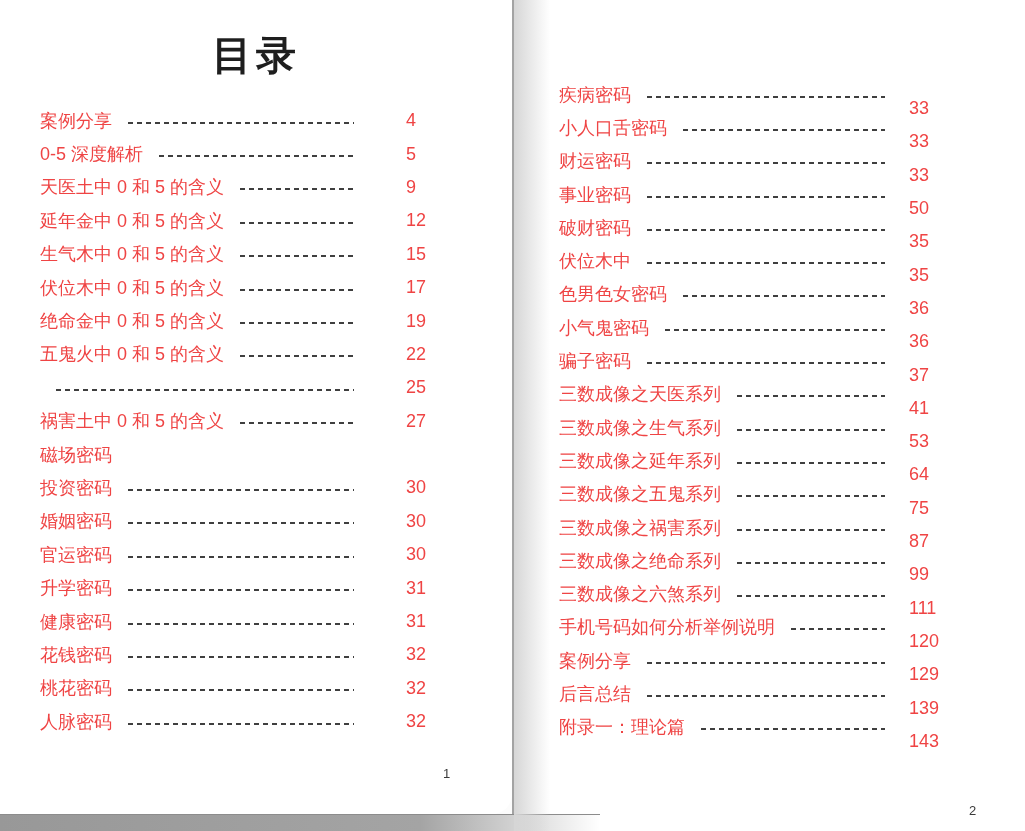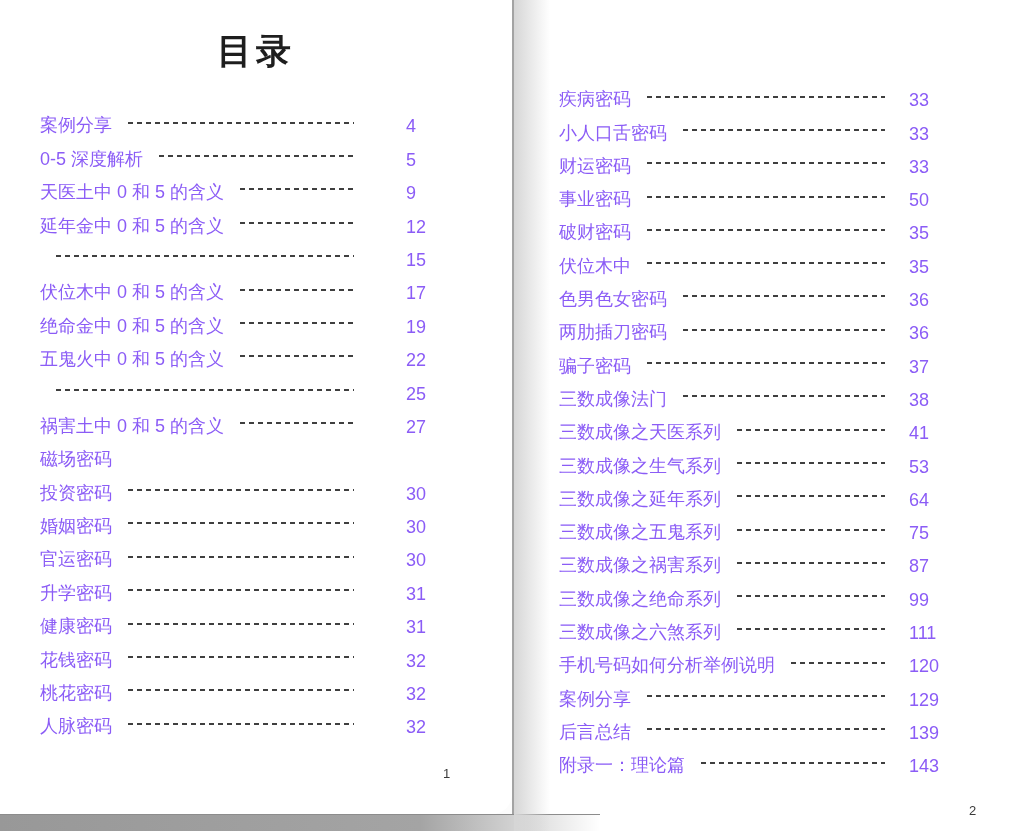--- a/index.html
+++ b/index.html
@@ -32,30 +32,30 @@
   }
   .bottom-bar{
     position:absolute;left:0;top:814px;width:600px;height:17px;
     border-top:1px solid #8c8c8c;
     background:linear-gradient(to right,#989898 0,#a4a4a4 70%,rgba(164,164,164,0) 100%);
     z-index:1;
   }
   .toc-title{
     position:absolute;top:28px;left:0;width:100%;
     text-align:center;
-    font-size:35px;font-weight:700;letter-spacing:4px;
+    font-size:40px;font-weight:700;letter-spacing:4px;
     color:#1e1e1e;
   }
   .rows{position:absolute;left:0;right:0;}
   .rows-left{top:104px;padding:0 64px 0 40px;}
   .rows-right{top:78px;padding:0 72px 0 45px;}
   .row{
-    display:flex;align-items:flex-end;
+    display:flex;align-items:center;
     height:33.4px;
-    font-size:18px;color:#8b5cf6;
+    font-size:18px;color:#ef4444;
     white-space:nowrap;
   }
   .rows-right .row{height:33.3px;}
   .label{flex:0 0 auto;}
   .leader{
     flex:1 1 auto;height:2px;align-self:center;
     margin:4px 52px 0 16px;
     background-image:repeating-linear-gradient(to right,#3f3f3f 0 5px,transparent 5px 9px);
   }
   .rows-right .leader{margin:4px 24px 0 16px;}
@@ -87,20 +87,21 @@
           <span class="label">天医土中 0 和 5 的含义</span>
           <span class="leader"></span>
           <span class="pagenum">9</span>
         </div>
         <div class="row">
           <span class="label">延年金中 0 和 5 的含义</span>
           <span class="leader"></span>
           <span class="pagenum">12</span>
         </div>
         <div class="row">
+          <span class="label">生气木中 0 和 5 的含义</span>
           <span class="leader"></span>
           <span class="pagenum">15</span>
         </div>
         <div class="row">
           <span class="label">伏位木中 0 和 5 的含义</span>
           <span class="leader"></span>
           <span class="pagenum">17</span>
         </div>
         <div class="row">
           <span class="label">绝命金中 0 和 5 的含义</span>
@@ -204,33 +205,28 @@
           <span class="label">伏位木中</span>
           <span class="leader"></span>
           <span class="pagenum">35</span>
         </div>
         <div class="row">
           <span class="label">色男色女密码</span>
           <span class="leader"></span>
           <span class="pagenum">36</span>
         </div>
         <div class="row">
-          <span class="label">两肋插刀密码</span>
+          <span class="label">小气鬼密码</span>
           <span class="leader"></span>
           <span class="pagenum">36</span>
         </div>
         <div class="row">
           <span class="label">骗子密码</span>
           <span class="leader"></span>
           <span class="pagenum">37</span>
-        </div>
-        <div class="row">
-          <span class="label">三数成像法门</span>
-          <span class="leader"></span>
-          <span class="pagenum">38</span>
         </div>
         <div class="row">
           <span class="label">三数成像之天医系列</span>
           <span class="leader"></span>
           <span class="pagenum">41</span>
         </div>
         <div class="row">
           <span class="label">三数成像之生气系列</span>
           <span class="leader"></span>
           <span class="pagenum">53</span>

